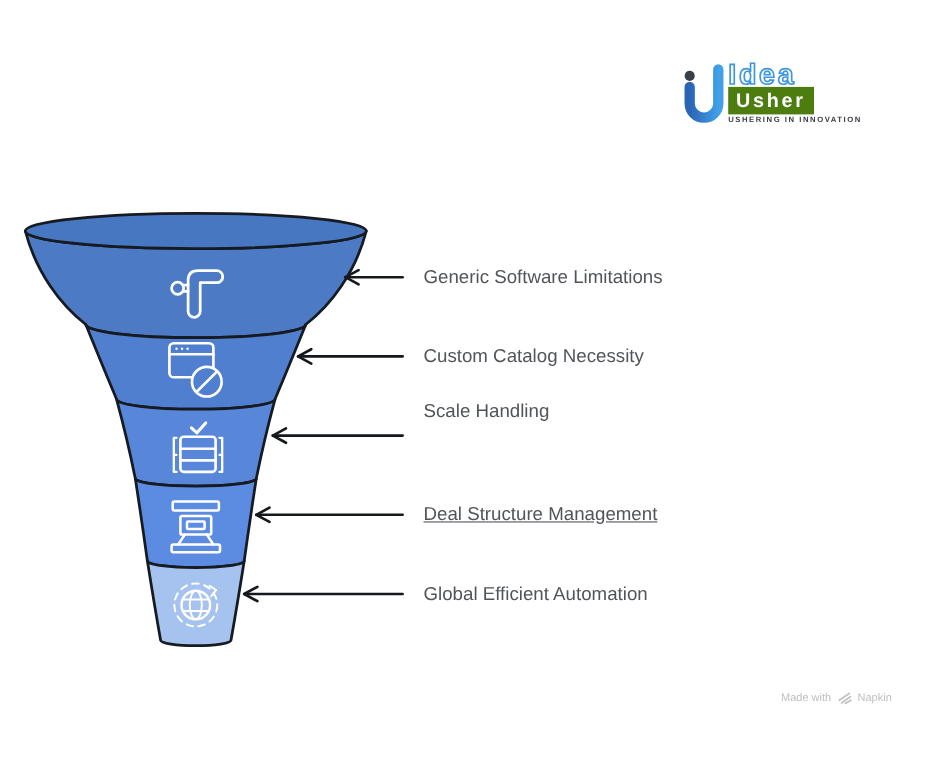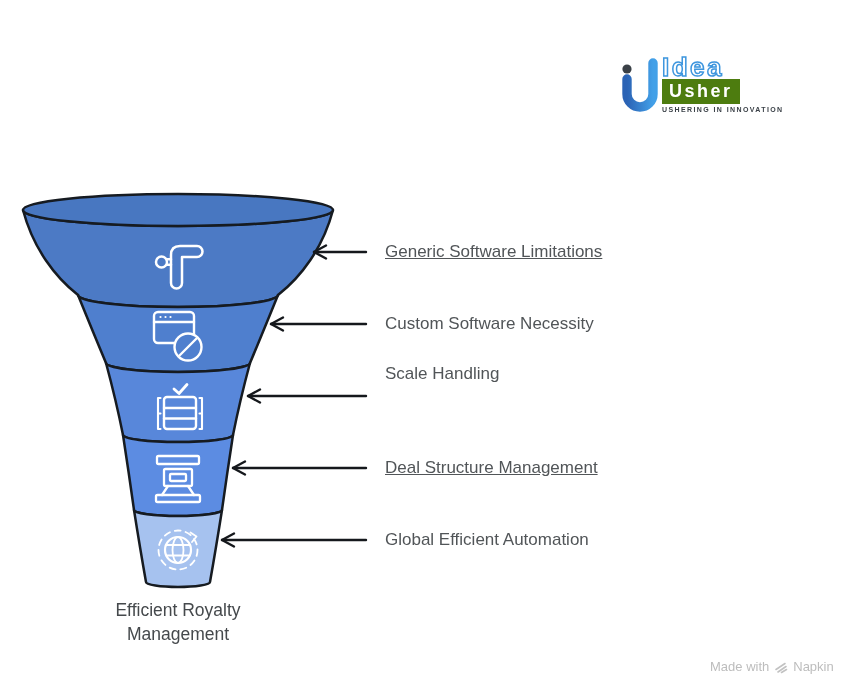--- a/index.html
+++ b/index.html
@@ -13,21 +13,21 @@
     text-align:center; color:#45494c; font-size:17.5px; line-height:24px;
   }
   .bottom-block {
     position:absolute; left:38px; top:598px; width:280px;
     text-align:center; color:#45494c; font-size:17.5px; line-height:24px;
   }
   .seg-label {
     position:absolute; left:385px; height:22px; line-height:22px;
     color:#515558; font-size:17px; white-space:nowrap;
   }
-  .seg-label.l1 { top:241px;text-decoration:underline; }
+  .seg-label.l1 { top:241px; }
   .seg-label.l2 { top:313px; }
   .seg-label.l3 { top:363px;text-align:right; }
   .seg-label.l4 { top:457px;text-decoration:underline; }
   .seg-label.l5 { top:529px; }
 
   .logo { position:absolute; left:618px; top:56px; width:170px; height:72px; display:flex; }
   .logo-mark { width:42px; height:66px; flex:0 0 auto; }
   .logo-text { margin-left:2px; display:flex; flex-direction:column; align-items:flex-start; }
   .logo-idea {
     font-size:26px; font-weight:bold; letter-spacing:2.5px; line-height:22px;
@@ -35,22 +35,22 @@
   }
   .logo-usher {
     margin-top:1px; background:#4d7c0f; color:#ffffff; font-weight:bold;
     font-size:18px; letter-spacing:2.5px; line-height:22px; padding:1px 7px 2px 7px;
   }
   .logo-tagline {
     margin-top:2px; font-size:7px; font-weight:bold; letter-spacing:1.4px;
     color:#3a4047; white-space:nowrap;
   }
   .credit {
-    position:absolute; left:710px; top:659px; display:flex; align-items:center;
-    color:#bdbdbd; font-size:13px; gap:5px;
+    position:absolute; left:710px; top:627px; display:flex; align-items:center;
+    color:#bdbdbd; font-size:10px; gap:5px;
   }
 </style>
 </head>
 <body>
 
 <div class="stage">
 
   <svg class="diagram" width="845" height="696" viewBox="0 0 845 696">
 
     <g stroke="#161b21" stroke-width="2.5" stroke-linejoin="round">
@@ -122,27 +122,23 @@
       <g>
         <path d="M 366,540 L 222,540"></path>
           <path d="M 222,540 L 234,533.5 M 222,540 L 234,546.5"></path>
       </g>
     </g>
   </svg>
 
   <div class="title-block">
   </div>
 
-  <div class="bottom-block">
-    <div>Efficient Royalty</div>
-    <div>Management</div>
-  </div>
 
   <div class="seg-label l1">Generic Software Limitations</div>
-  <div class="seg-label l2">Custom Software Necessity</div>
+  <div class="seg-label l2">Custom Catalog Necessity</div>
   <div class="seg-label l3">Scale Handling</div>
   <div class="seg-label l4">Deal Structure Management</div>
   <div class="seg-label l5">Global Efficient Automation</div>
 
   <div class="logo">
     <svg class="logo-mark" viewBox="0 0 42 66">
       <defs>
         <linearGradient id="ugrad" x1="0" y1="0" x2="1" y2="0">
           <stop offset="0" stop-color="#2b63b5"></stop>
           <stop offset="1" stop-color="#42a0e8"></stop>

